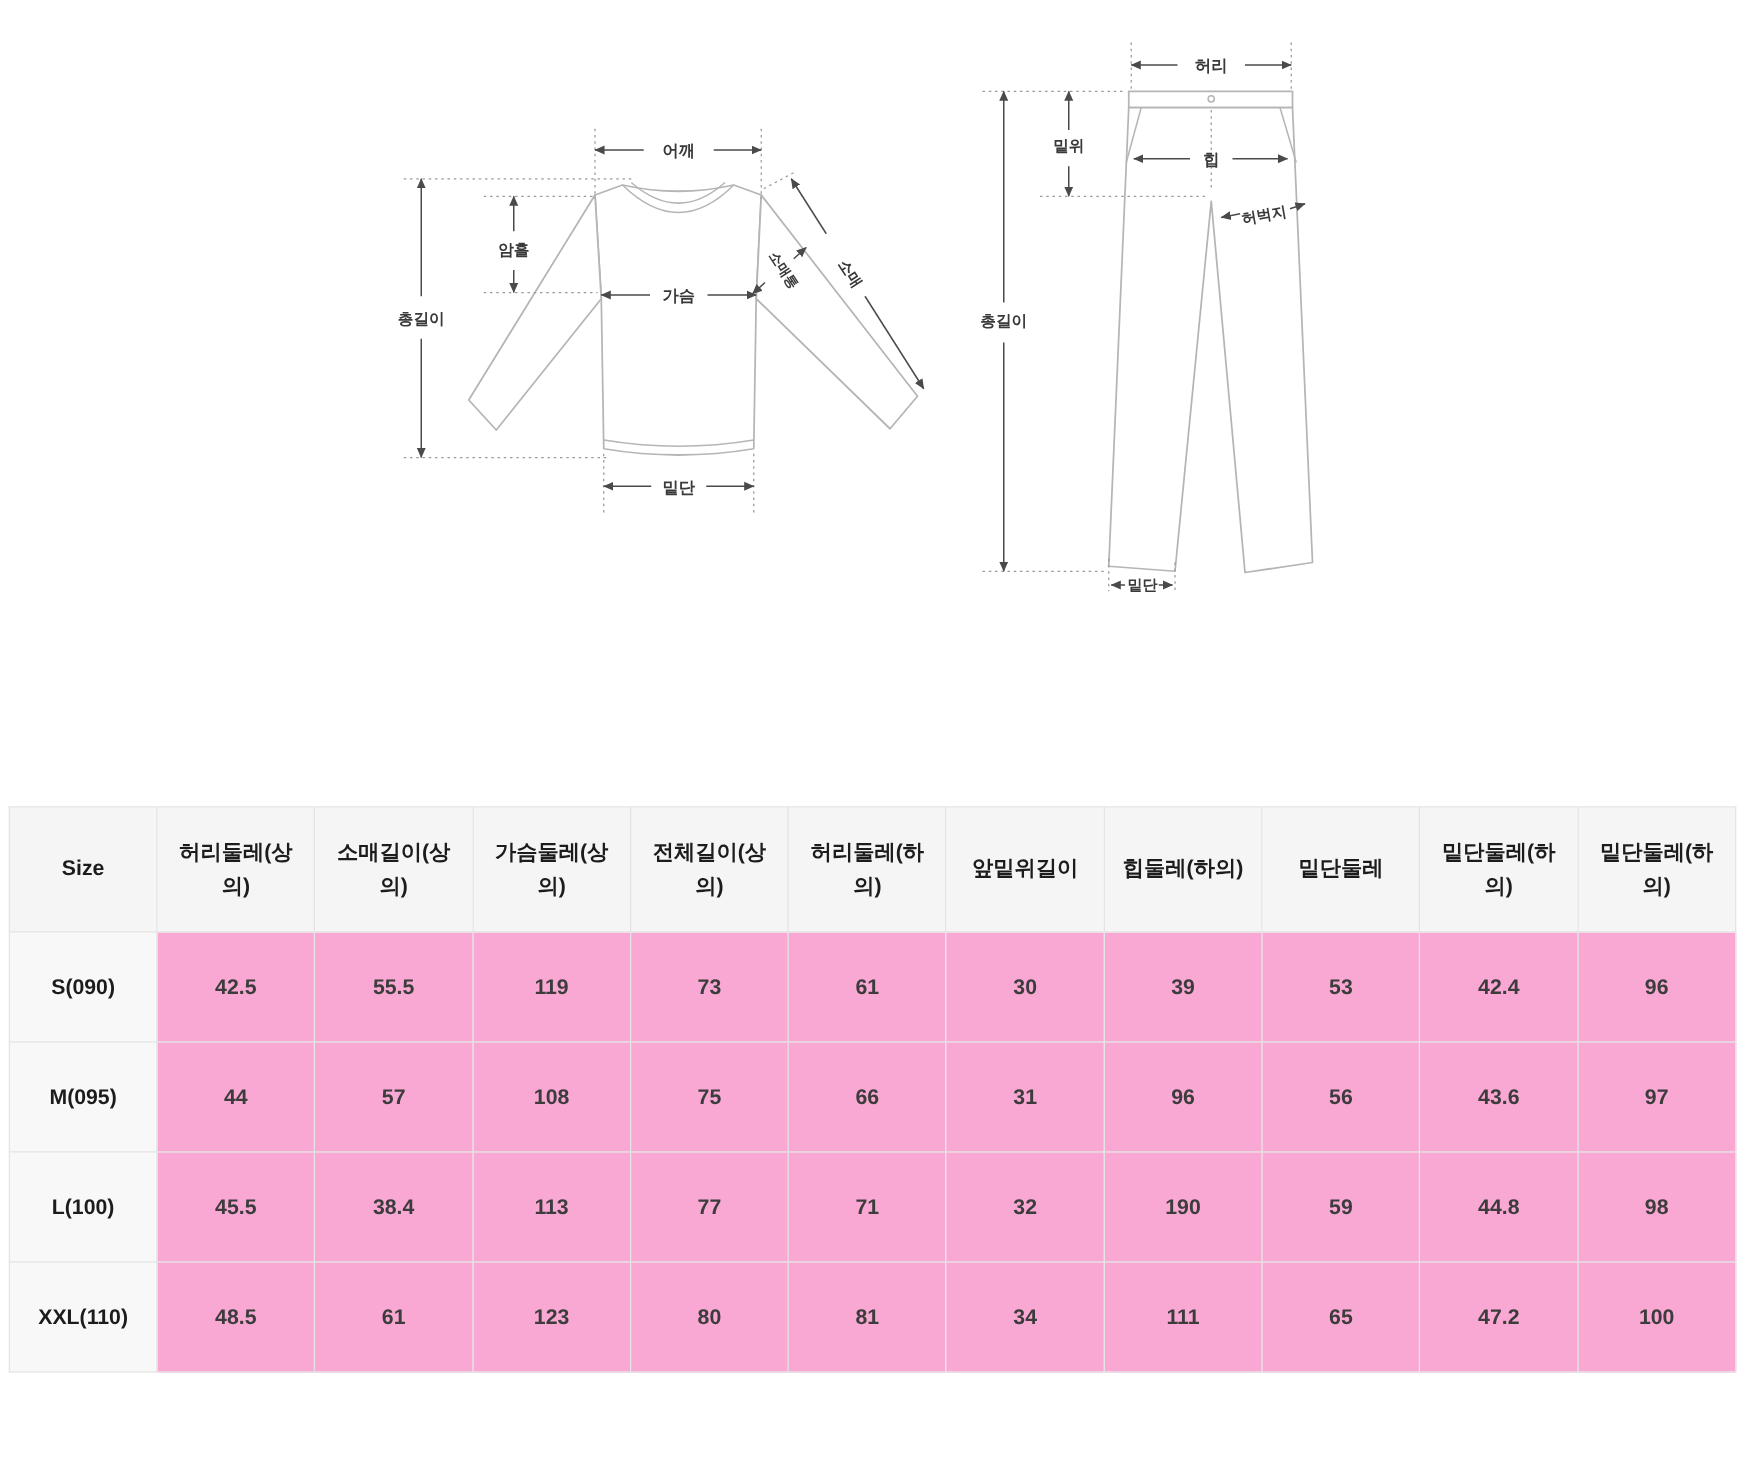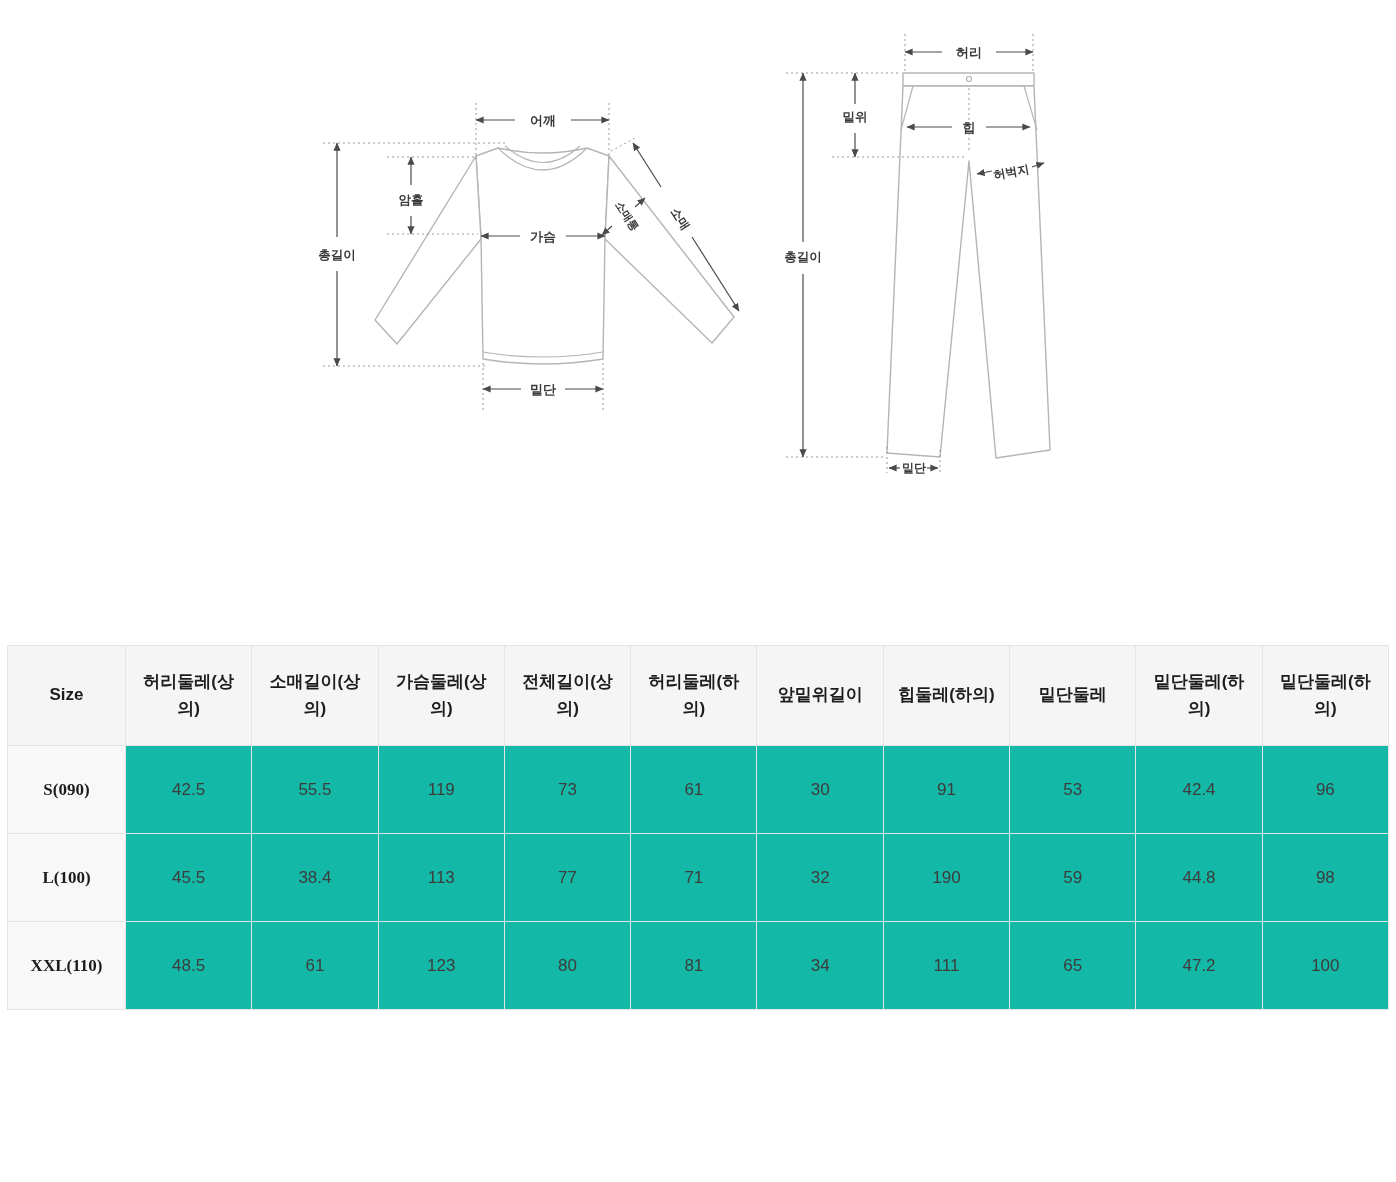--- a/index.html
+++ b/index.html
@@ -19,22 +19,22 @@
     border-collapse:collapse; table-layout:fixed;
   }
   .size-table th, .size-table td {
     border:1px solid #e4e4e4; text-align:center; vertical-align:middle;
     box-sizing:border-box;
   }
   .size-table th {
     background:#f5f5f5; height:100px; font-size:17px; font-weight:700;
     color:#1c1c1c; line-height:1.55; word-break:break-all; padding:0 12px;
   }
-  .size-table td { height:88px; font-size:17px; font-weight:400; color:#3c3c3c; background:#14b8a6; }
-  .size-table td.size-col { background:#f8f8f8; font-weight:700; color:#1c1c1c;font-family:Liberation Serif, serif; }
+  .size-table td { height:88px; font-size:17px; font-weight:700; color:#3c3c3c; background:#f9a8d4; }
+  .size-table td.size-col { background:#f8f8f8; font-weight:700; color:#1c1c1c; }
 </style>
 </head>
 <body>
 
 <div class="page">
 
   <svg class="diagram" style="left:315px; top:75px;" width="445" height="345" viewBox="0 0 445 345">
     <defs>
       <marker id="arr" viewBox="0 0 10 10" refX="8.5" refY="5" markerWidth="9" markerHeight="9" orient="auto-start-reverse" markerUnits="userSpaceOnUse">
         <path d="M0,1 L9,5 L0,9 Z" fill="#4a4a4a"></path>
@@ -188,24 +188,37 @@
     </thead>
     <tbody>
         <tr>
           <td class="size-col">S(090)</td>
           <td>42.5</td>
           <td>55.5</td>
           <td>119</td>
           <td>73</td>
           <td>61</td>
           <td>30</td>
-          <td>91</td>
+          <td>39</td>
           <td>53</td>
           <td>42.4</td>
           <td>96</td>
+        </tr>
+        <tr>
+          <td class="size-col">M(095)</td>
+          <td>44</td>
+          <td>57</td>
+          <td>108</td>
+          <td>75</td>
+          <td>66</td>
+          <td>31</td>
+          <td>96</td>
+          <td>56</td>
+          <td>43.6</td>
+          <td>97</td>
         </tr>
         <tr>
           <td class="size-col">L(100)</td>
           <td>45.5</td>
           <td>38.4</td>
           <td>113</td>
           <td>77</td>
           <td>71</td>
           <td>32</td>
           <td>190</td>

